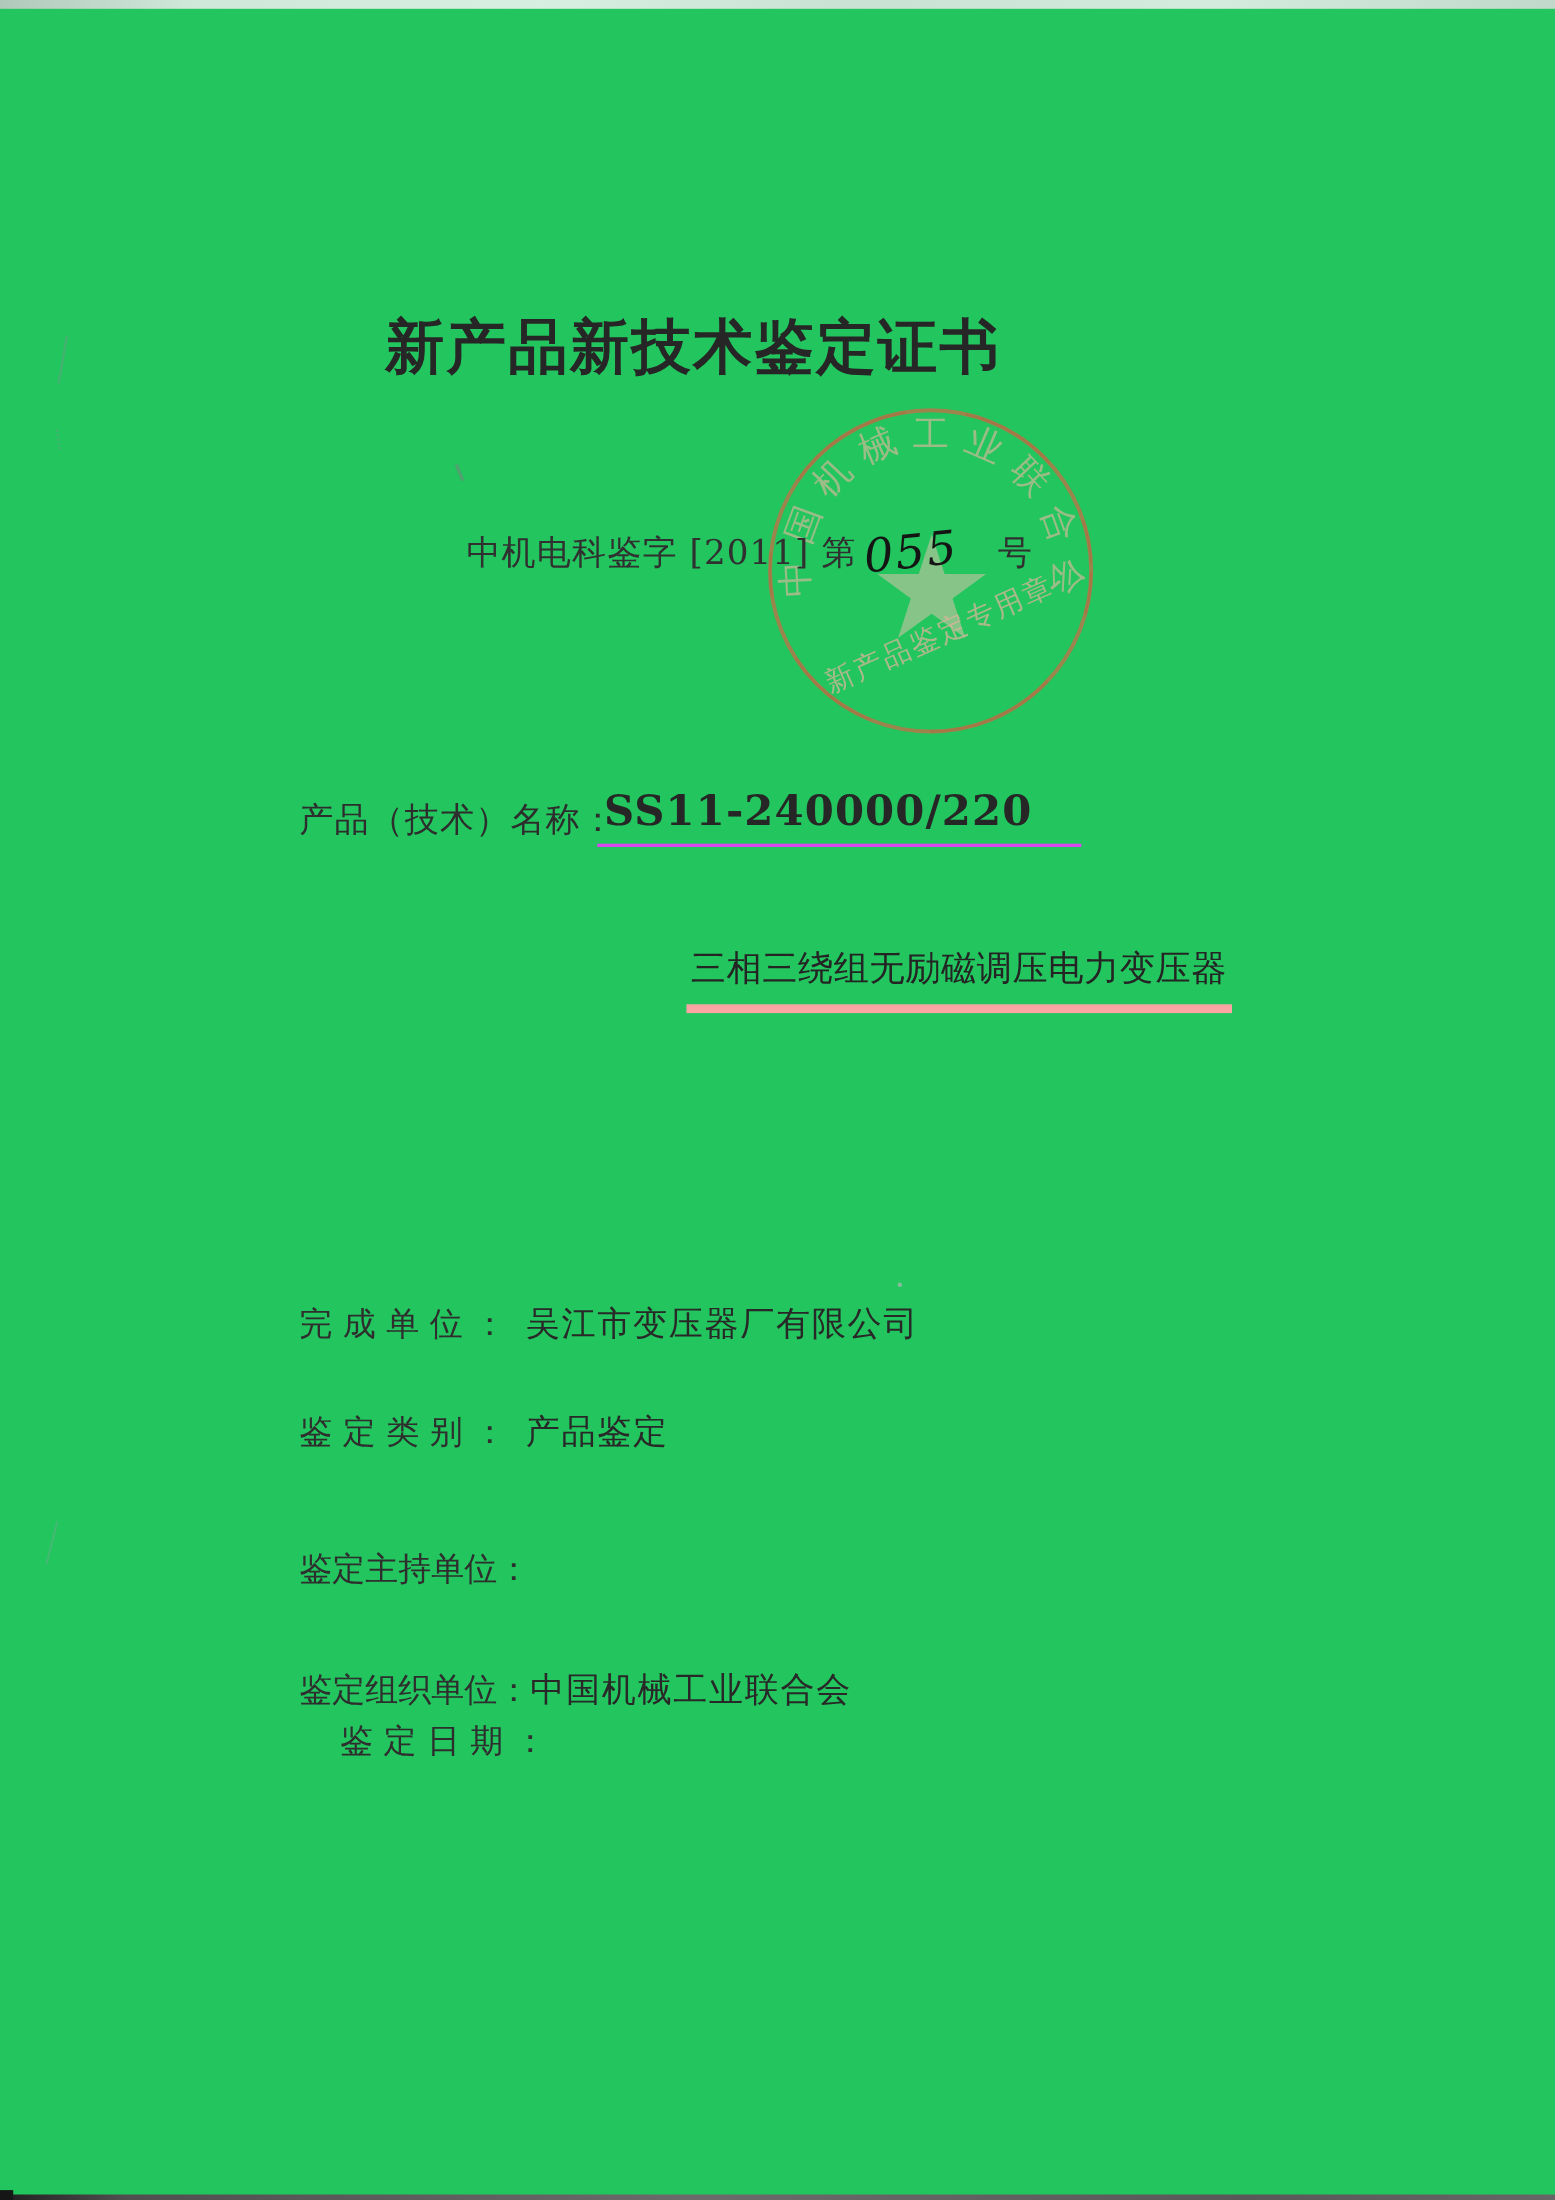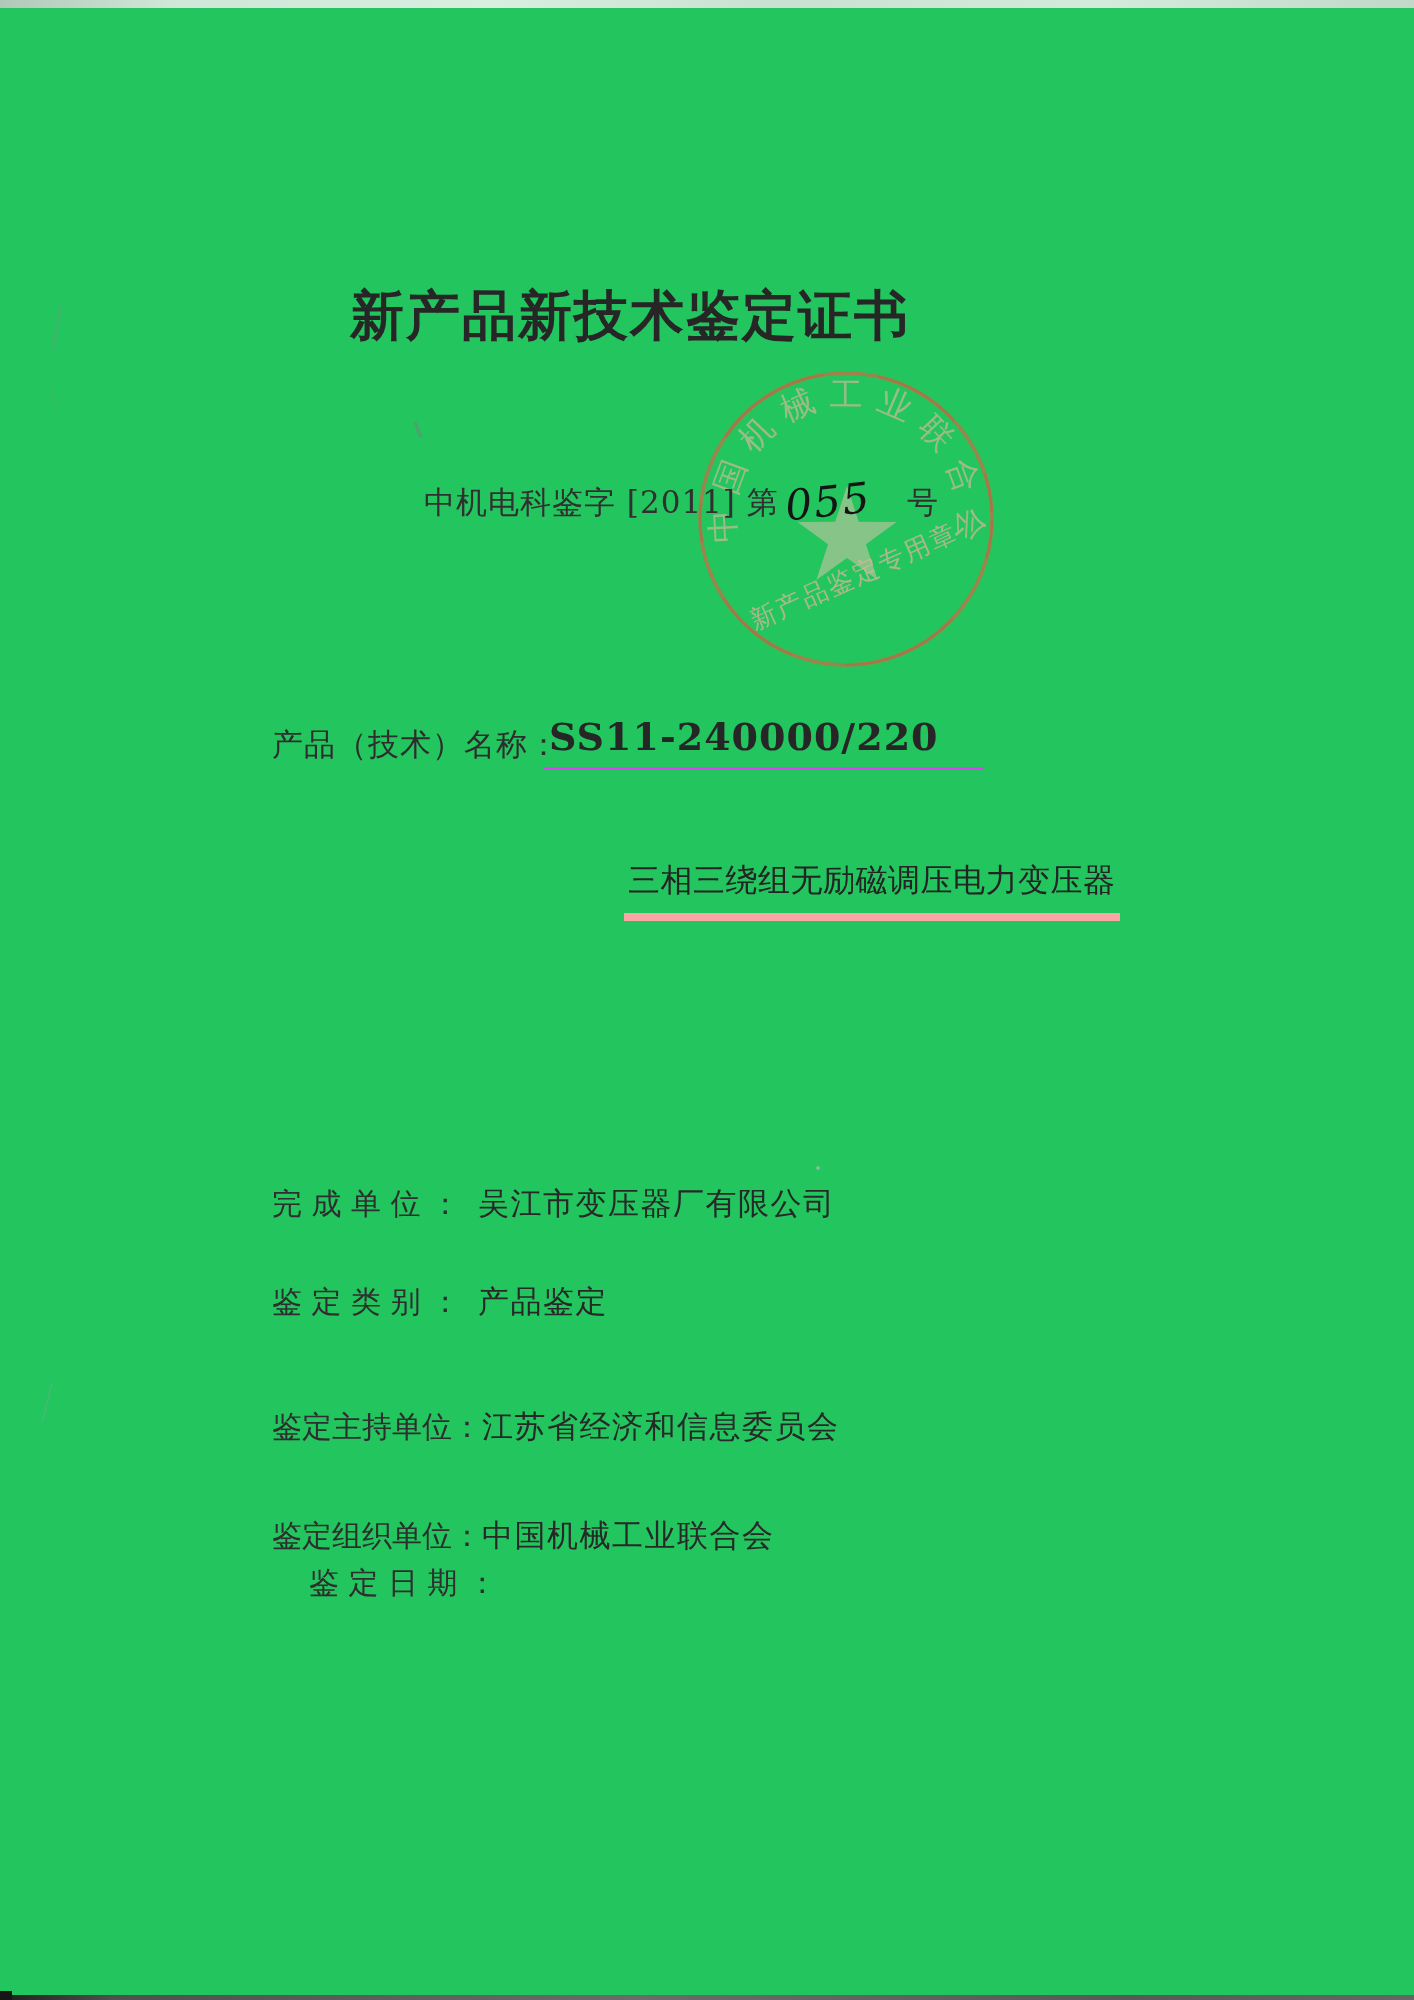--- a/index.html
+++ b/index.html
@@ -108,21 +108,20 @@
   <div class="field-row row-2">
     <span class="field-label">鉴 定 类 别 ：</span>
     <span class="field-value">产品鉴定</span>
   </div>
   <div class="field-row row-1">
     <span class="field-label">完 成 单 位 ：</span>
     <span class="field-value">吴江市变压器厂有限公司</span>
   </div>
   <div class="field-row row-3">
     <span class="field-label">鉴定主持单位：</span>
-    <span class="field-value">江苏省经济和信息委员会</span>
   </div>
   <div class="field-row row-4">
     <span class="field-label">鉴定组织单位：</span>
     <span class="field-value">中国机械工业联合会</span>
   </div>
   <div class="field-row row-5">
     <span class="field-label">鉴 定 日 期 ：</span>
   </div>
 
 </div>

